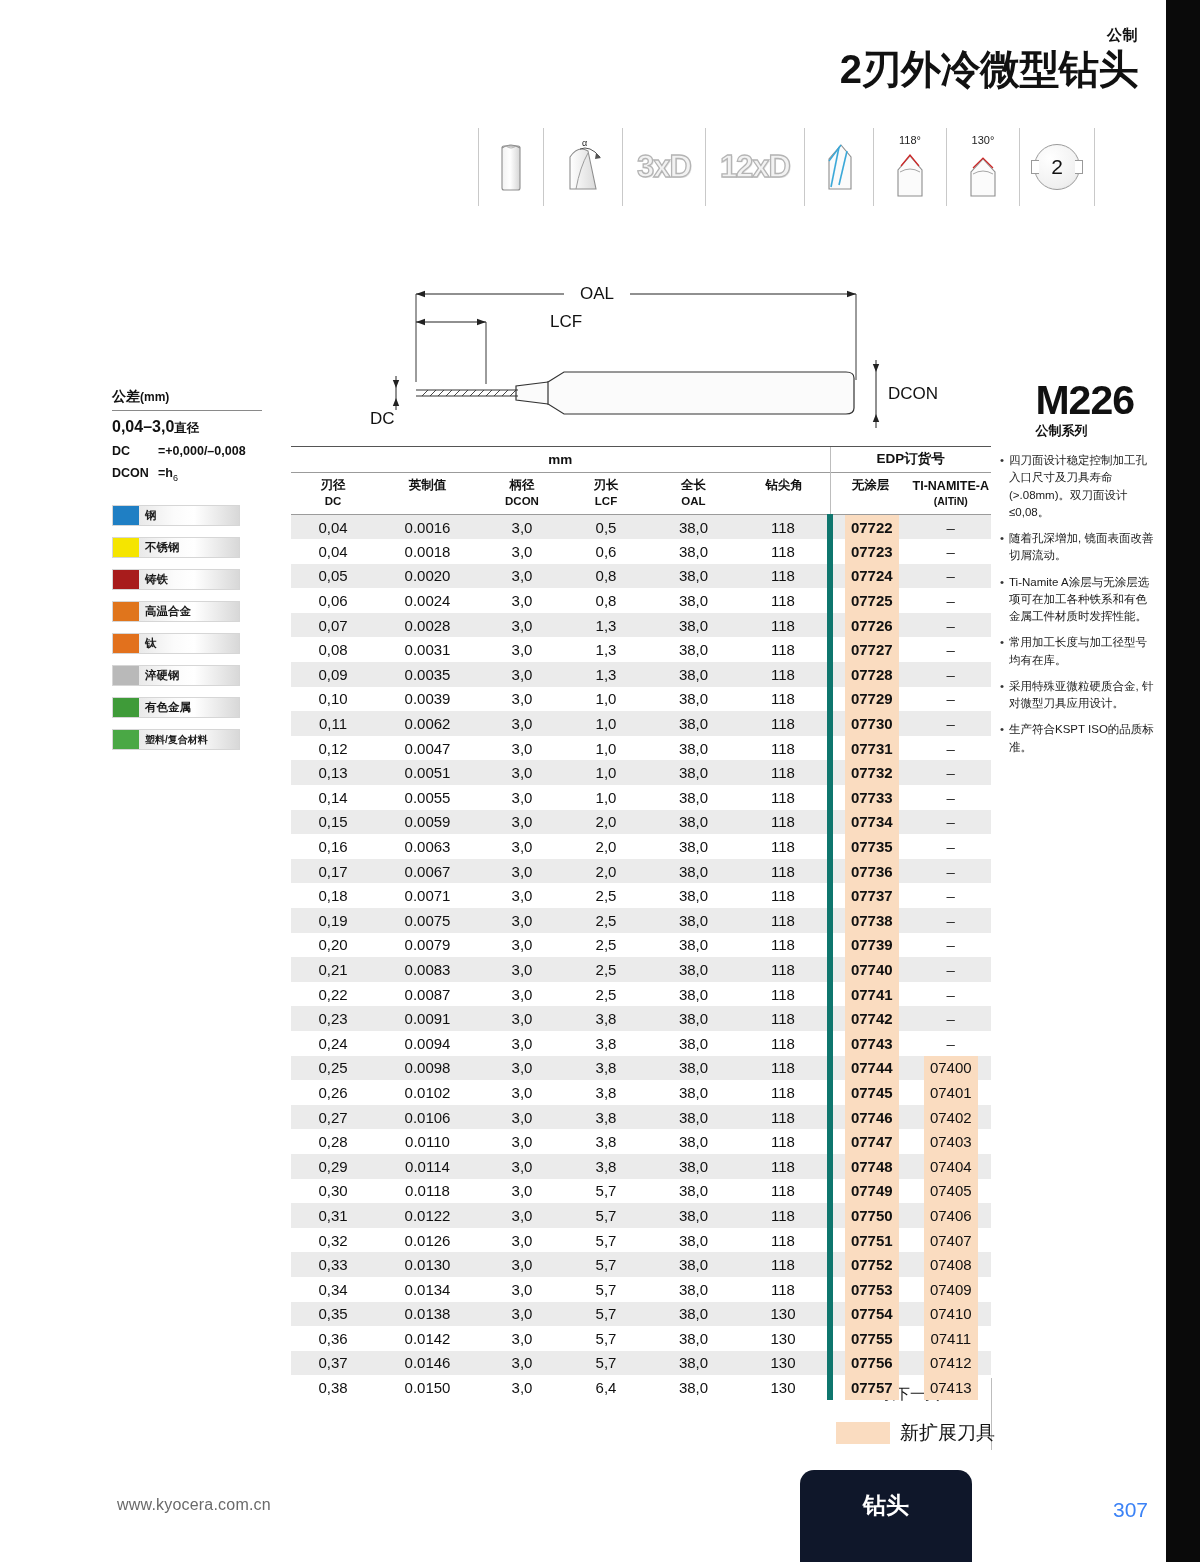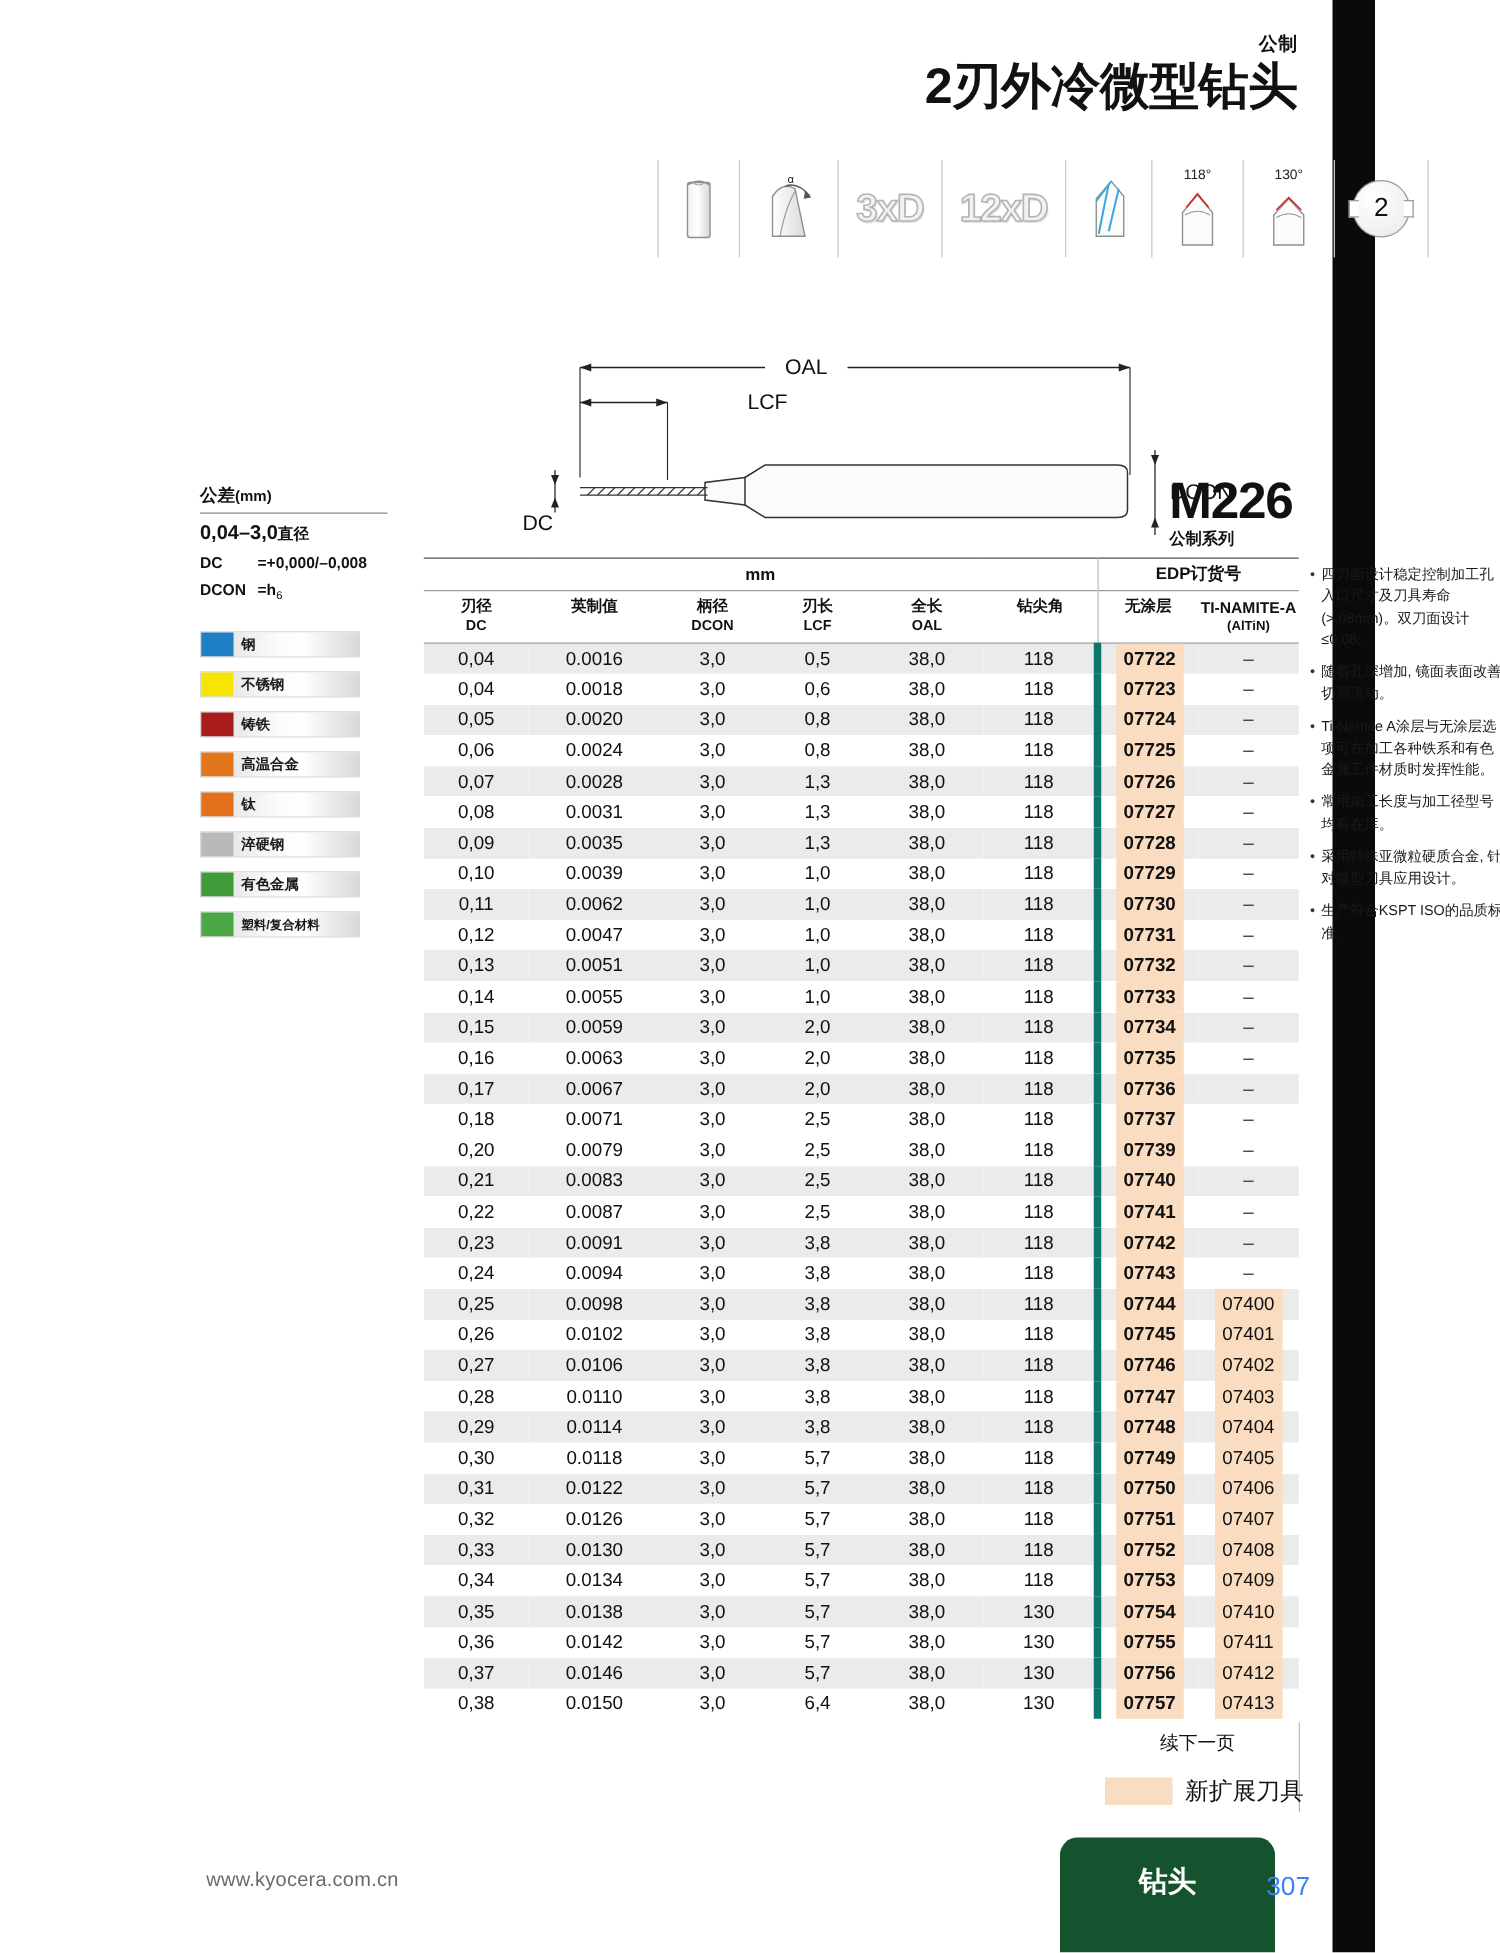--- a/index.html
+++ b/index.html
@@ -3,21 +3,21 @@
 <meta charset="utf-8">
 <style>
   * { box-sizing: border-box; margin: 0; padding: 0; }
   html, body {
     width: 1200px; height: 1562px;
     background: #ffffff;
     font-family: "Liberation Sans", "DejaVu Sans", sans-serif;
     color: #1a1a1a;
     overflow: hidden;
   }
-  .page { position: relative; width: 1052px; height: 1562px; background:#fff;margin-left:48px; }
+  .page { position: relative; width: 1200px; height: 1562px; background:#fff; }
 
   
   .edge-bar { position:absolute; top:0; right:0; width:34px; height:1562px; background:#0a0a0a; }
 
   
   .header { position:absolute; top:26px; right:62px; text-align:right; }
   .header .metric-tag {
     font-size:15px; font-weight:bold; letter-spacing:0.5px; color:#111;
     margin-bottom:2px;
   }
@@ -146,21 +146,21 @@
   .newtool .nt-label { font-size:19px; color:#111; }
   .foot-divider { position:absolute; top:1378px; left:991px; width:1px; height:72px; background:#bdbdbd; }
 
   
   .footer-url {
     position:absolute; bottom:48px; left:117px;
     font-size:16px; color:#6a6a6a; letter-spacing:0.2px;
   }
   .footer-tab {
     position:absolute; bottom:0px; left:800px; width:172px; height:92px;
-    background:#14532d; border-radius:14px 14px 0 0;
+    background:#0f172a; border-radius:14px 14px 0 0;
     display:flex; align-items:center; justify-content:center;
   }
   .footer-tab .tab-label { font-size:23px; font-weight:bold; color:#fff; margin-bottom:22px; }
   .footer-page {
     position:absolute; bottom:40px; right:52px;
     font-size:21px; color:#3b82f6;
   }
 </style>
 </head>
 <body>
@@ -544,20 +544,30 @@
             <td class="dash">–</td>
           </tr>
           <tr>
             <td>0,18</td>
             <td>0.0071</td>
             <td>3,0</td>
             <td>2,5</td>
             <td>38,0</td>
             <td>118</td>
             <td class="sep hl"><span class="v">07737</span></td>
+            <td class="dash">–</td>
+          </tr>
+          <tr class="alt">
+            <td>0,19</td>
+            <td>0.0075</td>
+            <td>3,0</td>
+            <td>2,5</td>
+            <td>38,0</td>
+            <td>118</td>
+            <td class="sep hl"><span class="v">07738</span></td>
             <td class="dash">–</td>
           </tr>
           <tr>
             <td>0,20</td>
             <td>0.0079</td>
             <td>3,0</td>
             <td>2,5</td>
             <td>38,0</td>
             <td>118</td>
             <td class="sep hl"><span class="v">07739</span></td>

